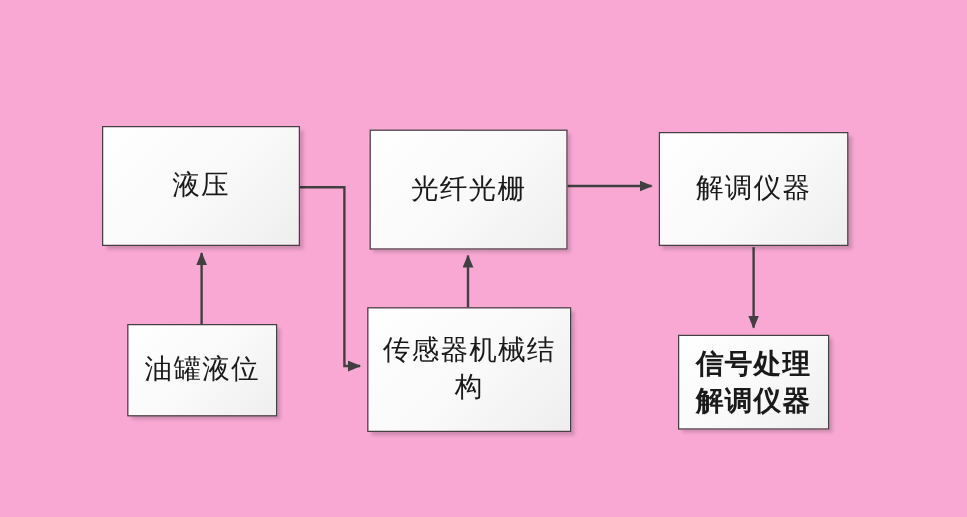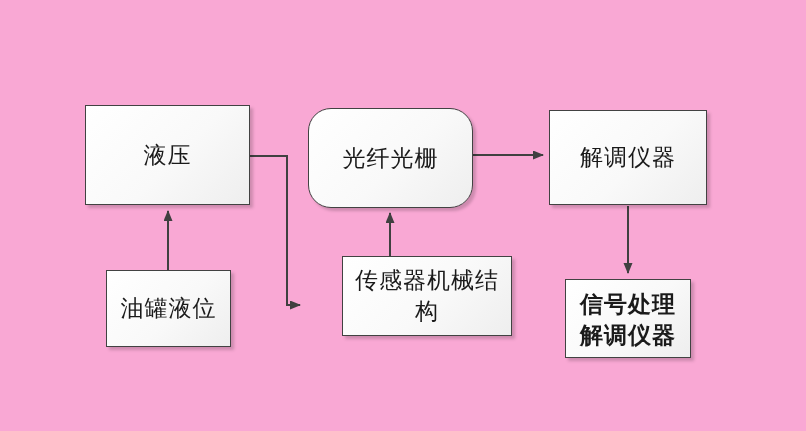--- a/index.html
+++ b/index.html
@@ -34,24 +34,24 @@
     text-align: center;
   }
   .node .label {
     color: #1a1a1a;
     font-size: 23px;
     line-height: 31px;
     letter-spacing: 1px;
   }
   
   #n-hydraulic        { left: 85px;  top: 105px; width: 165px; height: 100px; }
-  #n-fbg              { left: 308px; top: 108px; width: 165px; height: 100px; border-radius: 23px; }
+  #n-fbg              { left: 308px; top: 108px; width: 165px; height: 100px; }
   #n-demodulator      { left: 549px; top: 110px; width: 158px; height: 95px; justify-content: center;  }
   #n-oil-tank-level   { left: 106px; top: 270px; width: 125px; height: 77px;  }
-  #n-sensor-mech      { left: 306px; top: 256px; width: 170px; height: 80px; margin-left: 36px; }
+  #n-sensor-mech      { left: 306px; top: 256px; width: 170px; height: 104px; }
   #n-signal-display   { left: 565px; top: 279px; width: 126px; height: 79px; font-weight: bold;  }
 </style>
 </head>
 <body>
 
 <div id="canvas">
 
   <svg class="edges-layer" viewBox="0 0 806 431" xmlns="http://www.w3.org/2000/svg">
     <defs>
       <marker id="arrowhead" markerWidth="12" markerHeight="10" refX="10" refY="4.5" orient="auto" markerUnits="userSpaceOnUse">

